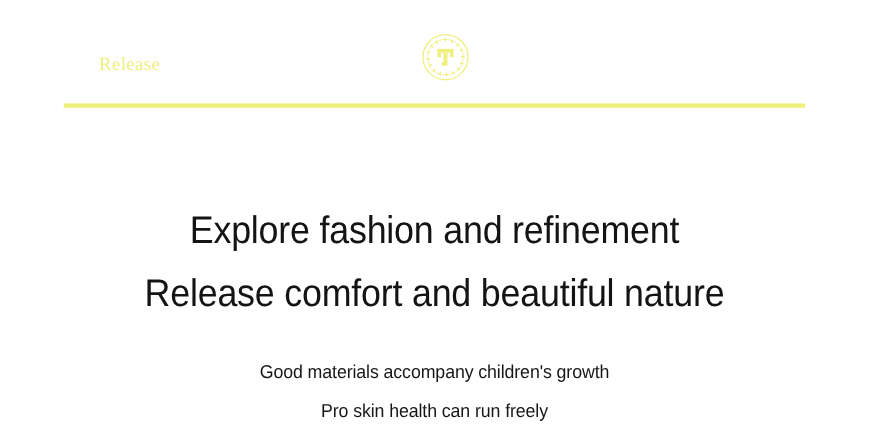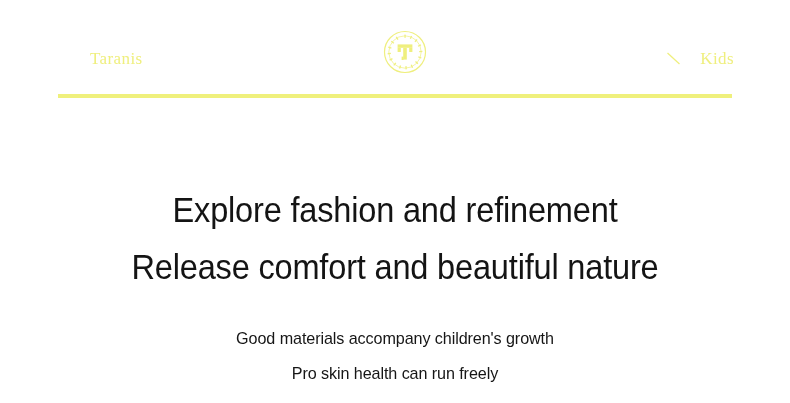--- a/index.html
+++ b/index.html
@@ -118,21 +118,21 @@
     white-space: nowrap;
   }
   .hero-sub.sub-1 { top: 229px; }
   .hero-sub.sub-2 { top: 264px; }
 </style>
 </head>
 <body>
 
 <div class="site-header">
 
-  <div class="brand-name">Taranis</div>
+  <div class="brand-name">Release</div>
 
   <div class="logo-seal">
     <svg viewBox="0 0 44 44" xmlns="http://www.w3.org/2000/svg" aria-hidden="true">
       <circle cx="22" cy="22" r="20.5" fill="none" stroke="#efef7e" stroke-width="1.2"></circle>
       <circle cx="22" cy="22" r="16.2" fill="none" stroke="#efef7e" stroke-width="0.7"></circle>
       <g fill="#efef7e">
         <rect x="21.4" y="4.6" width="1.3" height="3.2" transform="rotate(0 22 22)"></rect>
         <rect x="21.4" y="4.6" width="1.3" height="3.2" transform="rotate(22 22 22)"></rect>
         <rect x="21.4" y="4.6" width="1.3" height="3.2" transform="rotate(44 22 22)"></rect>
         <rect x="21.4" y="4.6" width="1.3" height="3.2" transform="rotate(66 22 22)"></rect>
@@ -152,28 +152,20 @@
       <g fill="#efef7e">
         <rect x="14.6" y="14.4" width="14.8" height="3.4"></rect>
         <rect x="14.6" y="17.8" width="3.2" height="4.2"></rect>
         <rect x="26.2" y="17.8" width="3.2" height="4.2"></rect>
         <rect x="20.2" y="17.8" width="3.6" height="11.8"></rect>
         <rect x="18.6" y="26.6" width="2.0" height="3.4"></rect>
       </g>
     </svg>
   </div>
 
-  <div class="nav-right">
-    <span class="slash-icon">
-      <svg width="16" height="16" viewBox="0 0 16 16" xmlns="http://www.w3.org/2000/svg" aria-hidden="true">
-        <line x1="1.5" y1="2" x2="13.5" y2="13" stroke="#efef7e" stroke-width="1.3"></line>
-      </svg>
-    </span>
-    <span class="nav-link">Kids</span>
-  </div>
 
   <div class="header-divider"></div>
 </div>
 
 <div class="hero">
   <div class="hero-title line-1">Explore fashion and refinement</div>
   <div class="hero-title line-2">Release comfort and beautiful nature</div>
   <div class="hero-sub sub-1">Good materials accompany children's growth</div>
   <div class="hero-sub sub-2">Pro skin health can run freely</div>
 </div>

